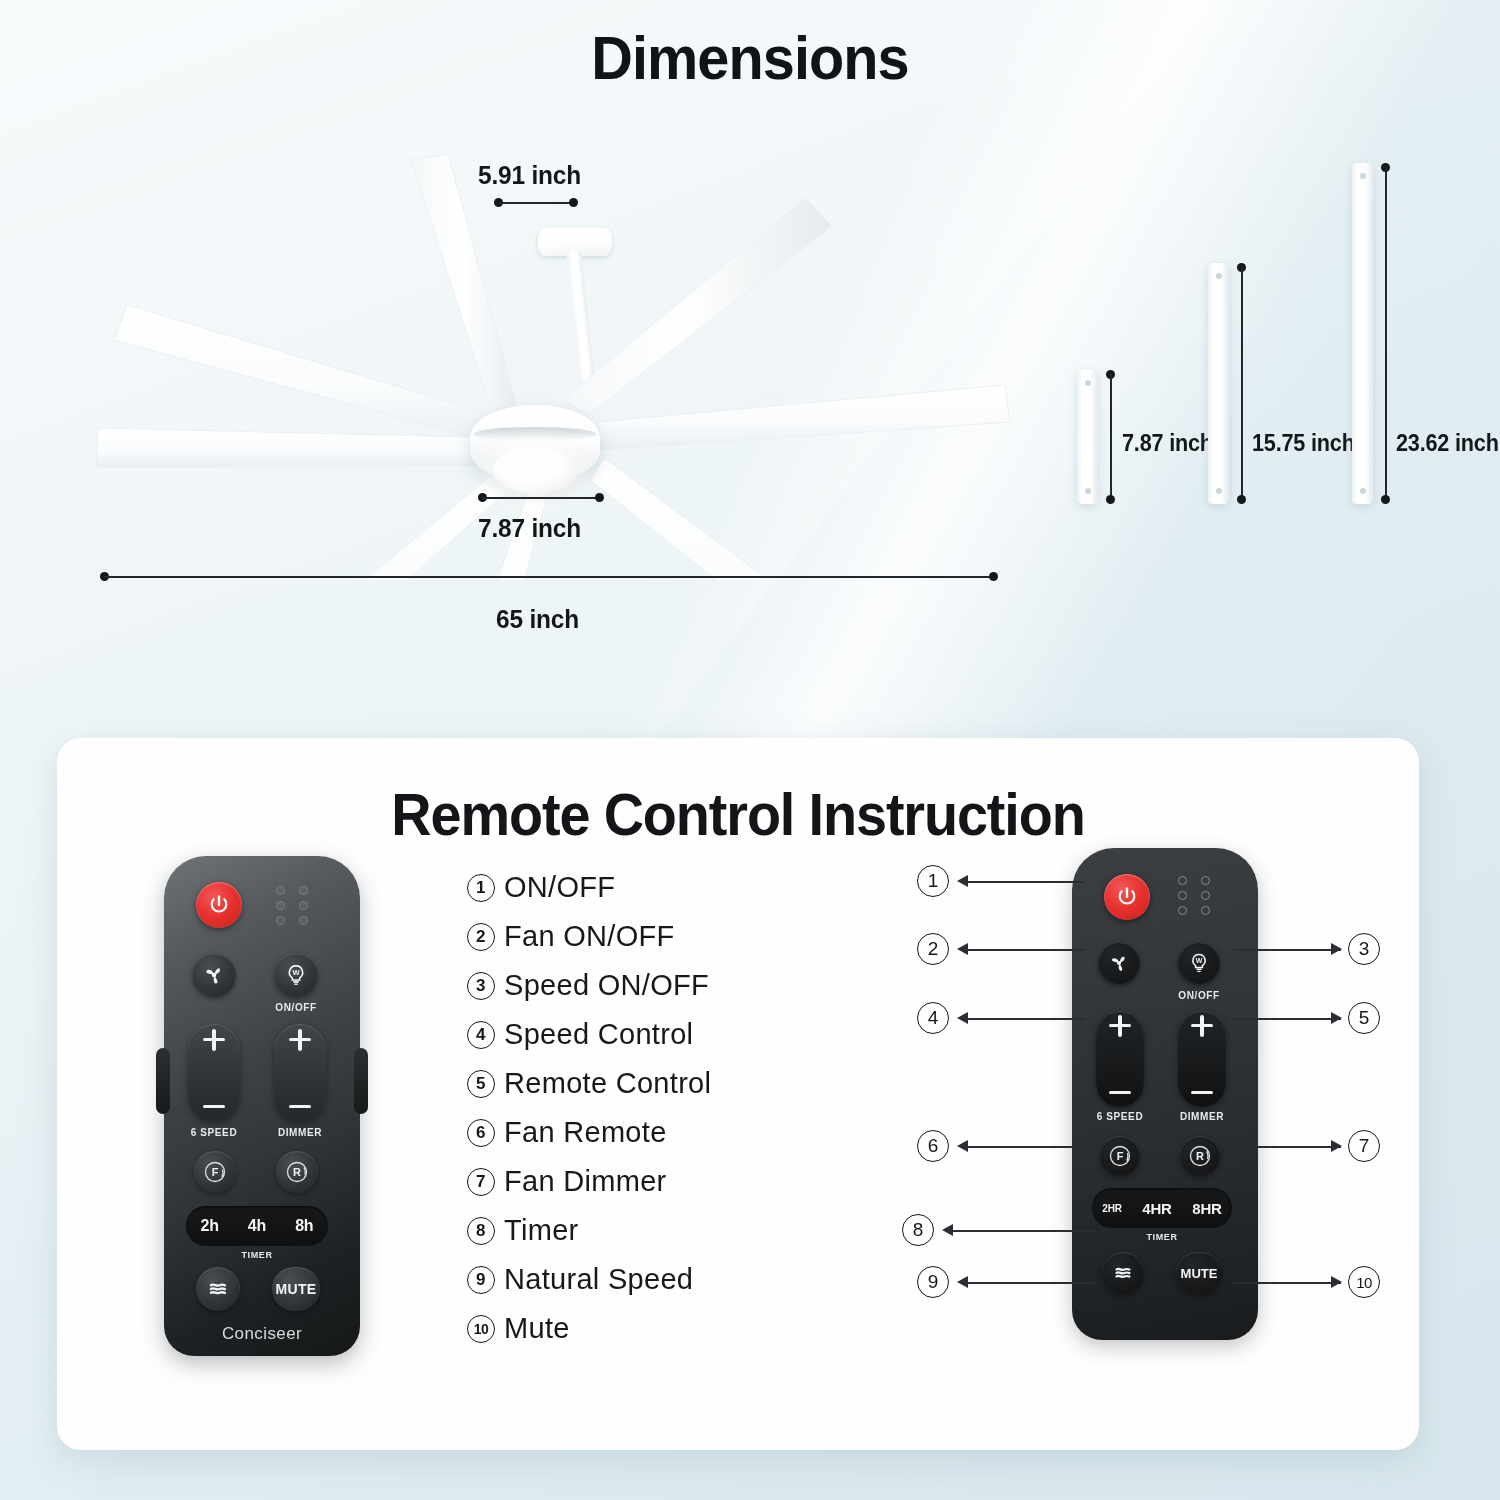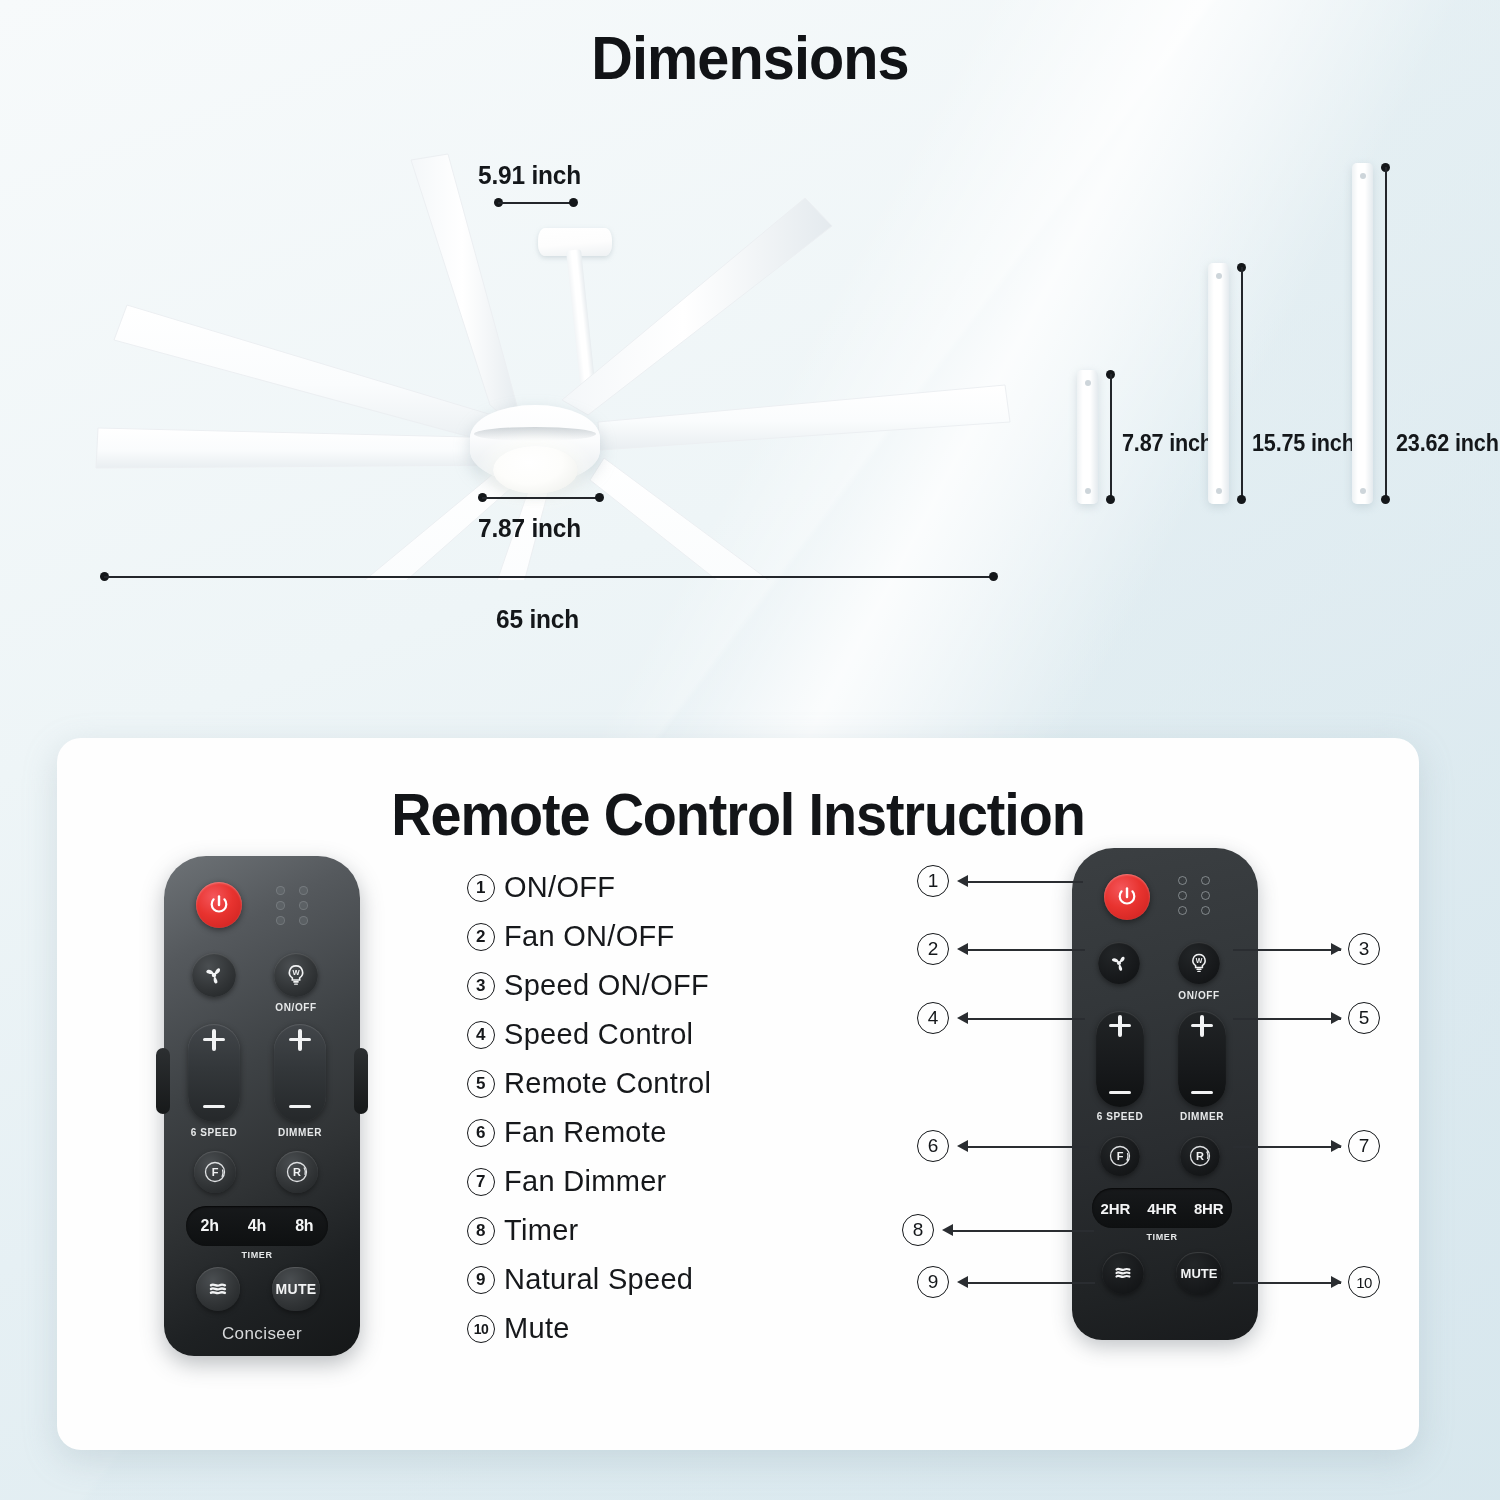--- a/index.html
+++ b/index.html
@@ -622,21 +622,21 @@
       <div class="btn btn-round" style="left:108px; top:288px; width:40px; height:40px; background:radial-gradient(circle at 38% 30%, #232628 0%, #17191b 60%, #0f1112 100%);">
         <svg width="30" height="30" viewBox="0 0 30 30">
           <circle cx="15" cy="15" r="9.5" fill="none" stroke="#dfe1e3" stroke-width="1.3"></circle>
           <path d="M22.5 18 A9.5 9.5 0 0 0 22.3 11.4" fill="none" stroke="#dfe1e3" stroke-width="1.3"></path>
           <path d="M21 11.8 L24.4 11.8 L22.7 8.8 Z" fill="#dfe1e3"></path>
           <text x="15" y="19" font-size="11" font-weight="700" fill="#f1f2f3" text-anchor="middle" font-family="Liberation Sans, sans-serif">R</text>
         </svg>
       </div>
 
       <div class="btn btn-timerbar" style="left:20px; top:340px; width:140px; height:40px;">
-        <span class="timer-seg" style="font-size:15px;">2HR</span>
+        <span class="timer-seg" style="font-size:10px;">2HR</span>
         <span class="timer-seg" style="font-size:15px;">4HR</span>
         <span class="timer-seg" style="font-size:15px;">8HR</span>
       </div>
       <div class="sub-label" style="left:44px; top:384px; width:92px; font-size:9px;">TIMER</div>
 
       <div class="btn btn-round" style="left:30px; top:404px; width:42px; height:42px; background:radial-gradient(circle at 38% 30%, #232628 0%, #17191b 60%, #0f1112 100%);">
         <svg width="24" height="24" viewBox="0 0 24 24">
           <g stroke="#f2f3f4" stroke-width="2.2" fill="none" stroke-linecap="round">
             <path d="M5.5 8.5 C8 6.5 10.5 10 13.5 8.5 C15.5 7.5 17 8 18.4 8.6"></path>
             <path d="M5.5 12 C8 10 10.5 13.5 13.5 12 C15.5 11 17 11.5 18.4 12.1"></path>

